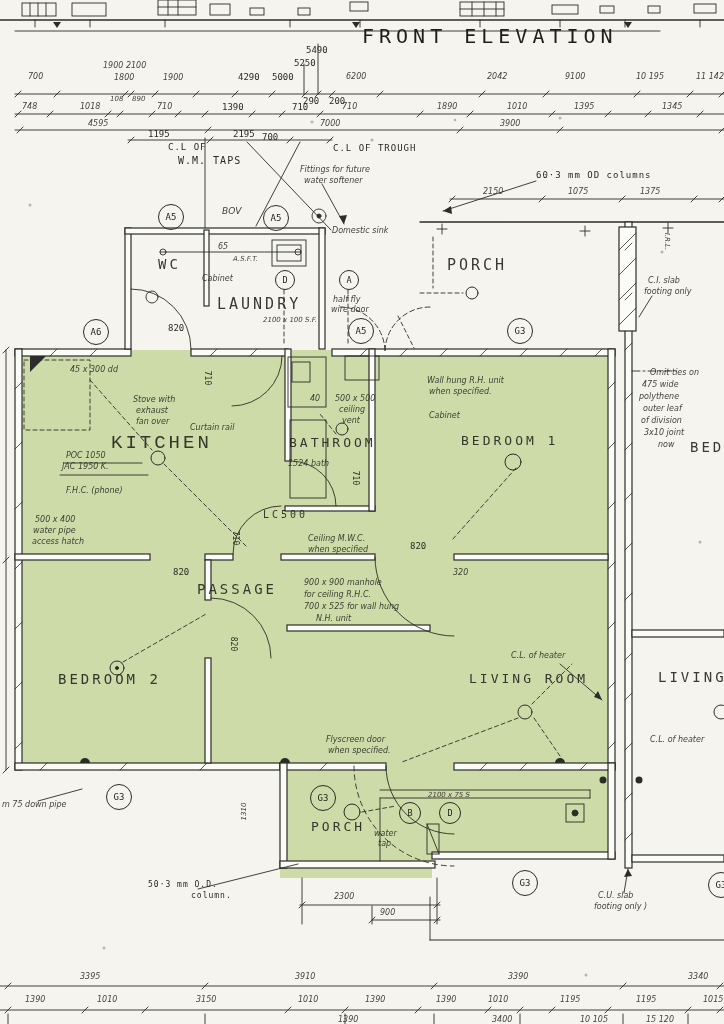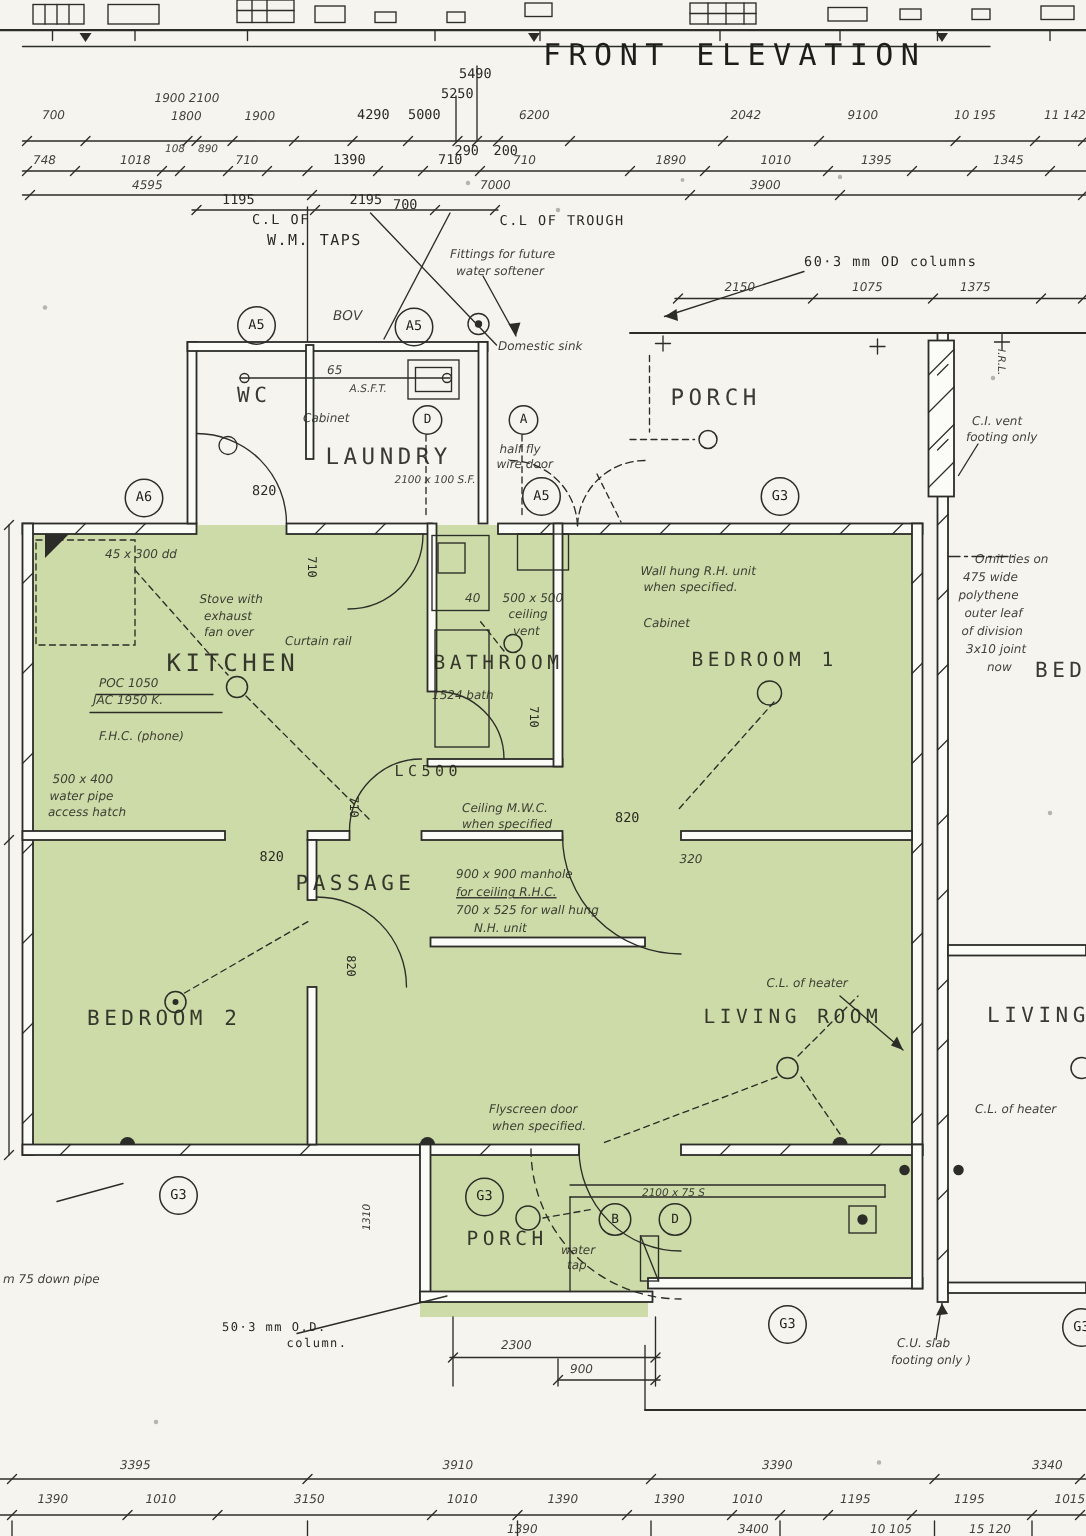--- a/index.html
+++ b/index.html
@@ -252,21 +252,21 @@
 </svg>
 
 <div class="layer">
   <div class="t title" style="left:362px;top:26px;">FRONT ELEVATION</div>
 
   <div>
 
   <div class="t room" style="left: 158px; top: 257px; font-size: 14px;">WC</div>
       <div class="t room" style="left: 217px; top: 297px; font-size: 15px;">LAUNDRY</div>
       <div class="t room" style="left: 447px; top: 258px; font-size: 15px;">PORCH</div>
-      <div class="t room" style="left: 111px; top: 434px; font-size: 16px;">KITCHEN</div>
+      <div class="t room" style="left: 111px; top: 434px; font-size: 19px; font-family: Liberation Mono, monospace;">KITCHEN</div>
       <div class="t room" style="left: 289px; top: 436px; font-size: 13px;">BATHROOM</div>
       <div class="t room" style="left: 461px; top: 434px; font-size: 13px;">BEDROOM 1</div>
       <div class="t room" style="left: 197px; top: 582px; font-size: 14px;">PASSAGE</div>
       <div class="t room" style="left: 58px; top: 672px; font-size: 14px;">BEDROOM 2</div>
       <div class="t room" style="left: 469px; top: 672px; font-size: 13px;">LIVING ROOM</div>
       <div class="t room" style="left: 311px; top: 820px; font-size: 13px;">PORCH</div>
       <div class="t room" style="left: 658px; top: 670px; font-size: 14px;">LIVING</div>
       <div class="t room" style="left: 690px; top: 440px; font-size: 14px;">BED</div>
       <div class="t room" style="left: 263px; top: 510px; font-size: 10px;">LC500</div>
     </div>
@@ -286,21 +286,21 @@
   <div class="t hand" style="left: 300px; top: 166px;">Fittings for future</div>
       <div class="t hand" style="left: 304px; top: 177px;">water softener</div>
       <div class="t hand" style="left: 332px; top: 227px;">Domestic sink</div>
       <div class="t hand" style="left: 222px; top: 207px; font-size: 9px;">BOV</div>
       <div class="t hand" style="left: 218px; top: 243px;">65</div>
       <div class="t hand" style="left: 233px; top: 256px; font-size: 7px;">A.S.F.T.</div>
       <div class="t hand" style="left: 202px; top: 275px;">Cabinet</div>
       <div class="t hand" style="left: 333px; top: 296px;">half fly</div>
       <div class="t hand" style="left: 331px; top: 306px;">wire door</div>
       <div class="t hand" style="left: 263px; top: 317px; font-size: 7px;">2100 x 100 S.F.</div>
-      <div class="t hand" style="left: 648px; top: 277px;">C.I. vent</div>
+      <div class="t hand" style="left: 648px; top: 277px;">C.I. slab</div>
       <div class="t hand" style="left: 644px; top: 288px;">footing only</div>
       <div class="t hand" style="left: 658px; top: 238px; font-size: 7px; transform: rotate(90deg);">I.R.L.</div>
       <div class="t hand" style="left: 70px; top: 366px;">45 x 300 dd</div>
       <div class="t hand" style="left: 133px; top: 396px;">Stove with</div>
       <div class="t hand" style="left: 136px; top: 407px;">exhaust</div>
       <div class="t hand" style="left: 136px; top: 418px;">fan over</div>
       <div class="t hand" style="left: 190px; top: 424px;">Curtain rail</div>
       <div class="t hand" style="left: 66px; top: 452px;">POC 1050</div>
       <div class="t hand" style="left: 62px; top: 463px; text-align: center;">JAC 1950 K.</div>
       <div class="t hand" style="left: 66px; top: 487px;">F.H.C. (phone)</div>
@@ -311,34 +311,34 @@
       <div class="t hand" style="left: 335px; top: 395px;">500 x 500</div>
       <div class="t hand" style="left: 339px; top: 406px;">ceiling</div>
       <div class="t hand" style="left: 342px; top: 417px;">vent</div>
       <div class="t hand" style="left: 288px; top: 460px;">1524 bath</div>
       <div class="t hand" style="left: 427px; top: 377px;">Wall hung R.H. unit</div>
       <div class="t hand" style="left: 429px; top: 388px;">when specified.</div>
       <div class="t hand" style="left: 429px; top: 412px;">Cabinet</div>
       <div class="t hand" style="left: 308px; top: 535px;">Ceiling M.W.C.</div>
       <div class="t hand" style="left: 308px; top: 546px;">when specified</div>
       <div class="t hand" style="left: 304px; top: 579px;">900 x 900 manhole</div>
-      <div class="t hand" style="left: 304px; top: 591px; text-decoration: underline;">for ceiling R.H.C.</div>
+      <div class="t hand" style="left: 304px; top: 591px;">for ceiling R.H.C.</div>
       <div class="t hand" style="left: 304px; top: 603px;">700 x 525 for wall hung</div>
       <div class="t hand" style="left: 316px; top: 615px;">N.H. unit</div>
       <div class="t hand" style="left: 453px; top: 569px;">320</div>
       <div class="t hand" style="left: 511px; top: 652px;">C.L. of heater</div>
       <div class="t hand" style="left: 650px; top: 736px;">C.L. of heater</div>
       <div class="t hand" style="left: 326px; top: 736px;">Flyscreen door</div>
       <div class="t hand" style="left: 328px; top: 747px;">when specified.</div>
       <div class="t hand" style="left: 374px; top: 830px;">water</div>
       <div class="t hand" style="left: 378px; top: 840px;">tap</div>
       <div class="t hand" style="left: 428px; top: 792px; font-size: 7px;">2100 x 75 S</div>
       <div class="t hand" style="left: 598px; top: 892px;">C.U. slab</div>
       <div class="t hand" style="left: 594px; top: 903px;">footing only )</div>
-      <div class="t hand" style="left: 2px; top: 801px; margin-top: 48px;">m 75 down pipe</div>
+      <div class="t hand" style="left: 2px; top: 801px;">m 75 down pipe</div>
       <div class="t hand" style="left: 639px; top: 369px; margin-left: 11px;">Omit ties on</div>
       <div class="t hand" style="left: 642px; top: 381px;">475 wide</div>
       <div class="t hand" style="left: 639px; top: 393px;">polythene</div>
       <div class="t hand" style="left: 643px; top: 405px;">outer leaf</div>
       <div class="t hand" style="left: 641px; top: 417px;">of division</div>
       <div class="t hand" style="left: 644px; top: 429px;">3x10 joint</div>
       <div class="t hand" style="left: 658px; top: 441px;">now</div>
     </div>
 
   <div>

